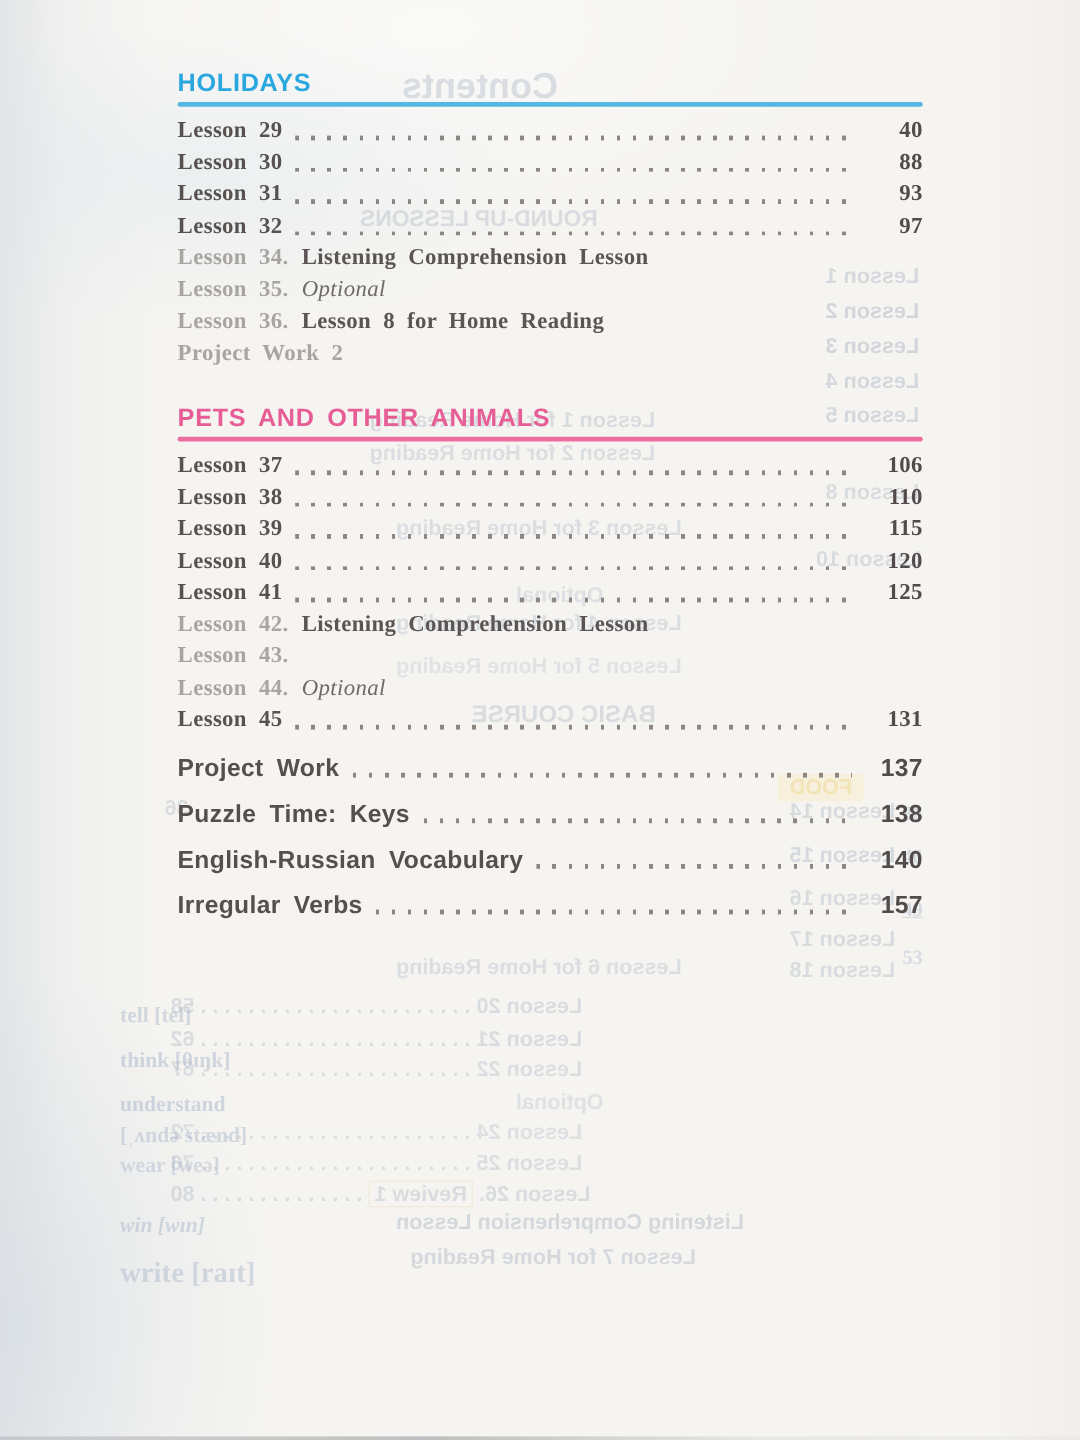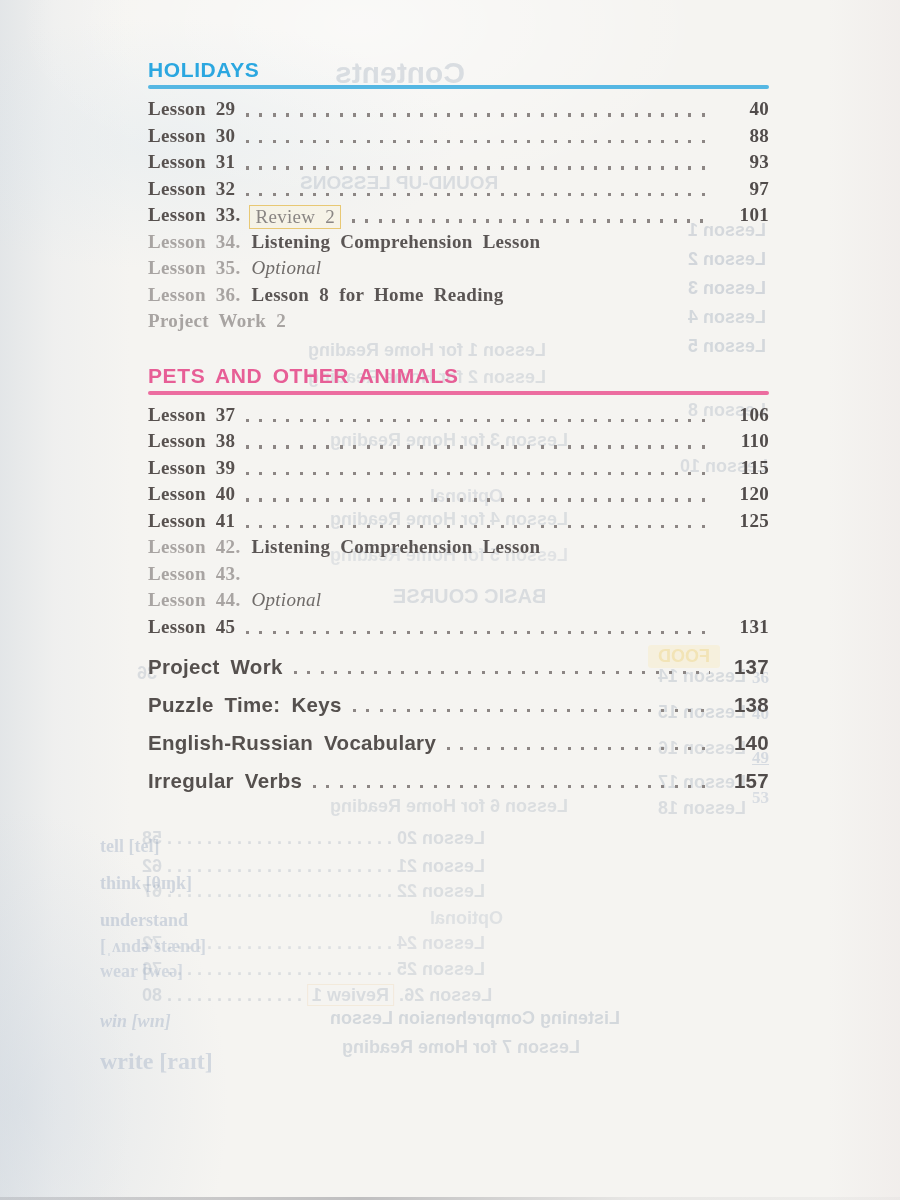--- a/index.html
+++ b/index.html
@@ -153,26 +153,20 @@
             <span class="lbl">Lesson 31</span>
             <span class="leader"></span>
             <span class="pagenum">93</span>
           </div>
           <div class="toc-row">
             <span class="lbl">Lesson 32</span>
             <span class="leader"></span>
             <span class="pagenum">97</span>
           </div>
           <div class="toc-row">
-            <span class="lbl">Lesson 33.</span>
-            <span class="boxed">Review 2</span>
-            <span class="leader"></span>
-            <span class="pagenum">101</span>
-          </div>
-          <div class="toc-row">
             <span class="lbl dim">Lesson 34.</span>
             <span class="row-title">Listening Comprehension Lesson</span>
           </div>
           <div class="toc-row">
             <span class="lbl dim">Lesson 35.</span>
             <span class="row-title italic">Optional</span>
           </div>
           <div class="toc-row">
             <span class="lbl dim">Lesson 36.</span>
             <span class="row-title">Lesson 8 for Home Reading</span>

